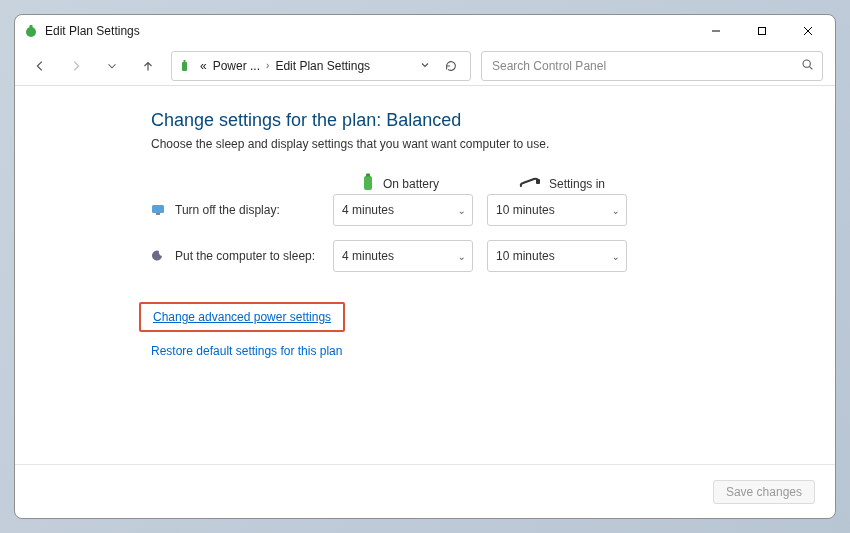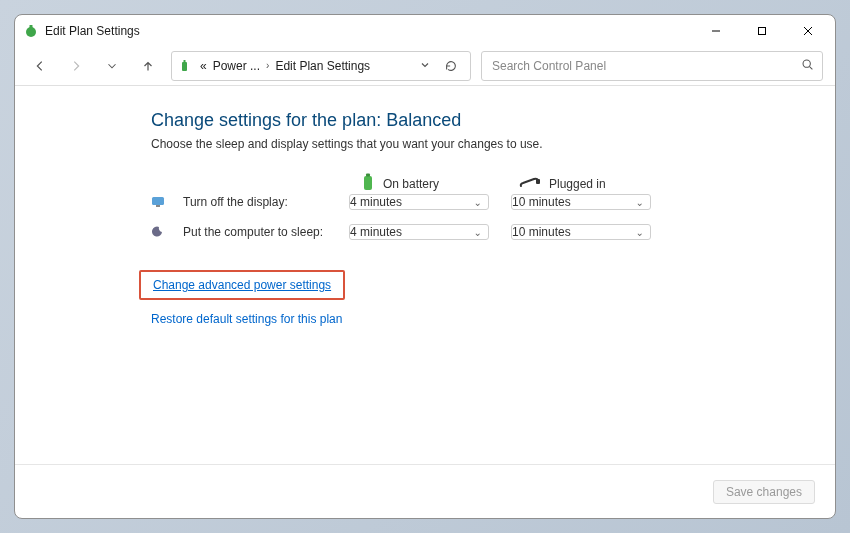--- a/index.html
+++ b/index.html
@@ -121,33 +121,32 @@
     justify-content: flex-start;
     padding-left: 28px;
     font-size: 12px;
     color: #333;
   }
   .cols-header .col + .col { margin-left: 14px; }
   .setting-row {
     display: flex;
     align-items: center;
     margin-bottom: 14px;
-    gap: 8px;
   }
   .setting-row .row-icon { width: 16px; height: 16px; margin-right: 8px; }
   .setting-row .row-label { width: 158px; font-size: 12px; color: #333; }
   .select {
     display: flex;
     align-items: center;
     justify-content: space-between;
     width: 140px;
-    height: 16px;
+    height: 32px;
     border: 1px solid #cfcfcf;
     border-radius: 3px;
-    padding: 0 6px 0 0;
+    padding: 0 6px 0 8px;
     font-size: 12px;
     color: #333;
     background: #fff;
   }
   .select + .select { margin-left: 14px; }
   .select .chev { color: #666; font-size: 10px; }
   .links-block { margin-top: 30px; }
   .link-highlighted {
     display: inline-block;
     border: 2px solid #d9533b;
@@ -283,41 +282,41 @@
             <line x1="10.5" y1="10.5" x2="14" y2="14" stroke="#555" stroke-width="1.3"></line>
           </svg>
       </span>
     </div>
   </div>
 
   <div class="divider"></div>
 
   <div class="content">
     <div class="heading">Change settings for the plan: Balanced</div>
-    <div class="subheading">Choose the sleep and display settings that you want your changes to use.</div>
+    <div class="subheading">Choose the sleep and display settings that you want want computer to use.</div>
 
     <div class="cols-header">
       <div class="spacer-col"></div>
       <div class="col">
         <span>
           <svg width="14" height="18" viewBox="0 0 14 18">
             <rect x="3" y="3" width="8" height="14" rx="2" fill="#4fb64f"></rect>
             <rect x="5" y="0.5" width="4" height="3" rx="1" fill="#3a8f3a"></rect>
           </svg>
         </span>
         <span>On battery</span>
       </div>
       <div class="col">
         <span>
           <svg width="22" height="12" viewBox="0 0 22 12">
             <path d="M2 10 Q1 8 4 7 L15 3 Q18 2 19 4 L20 6" fill="none" stroke="#333" stroke-width="2" stroke-linecap="round"></path>
             <rect x="17" y="3" width="4" height="5" rx="1" fill="#333"></rect>
           </svg>
         </span>
-        <span>Plugged in</span>
+        <span>Settings in</span>
       </div>
     </div>
 
     <div class="setting-row">
       <span class="row-icon">
         <svg width="16" height="16" viewBox="0 0 16 16">
           <rect x="1" y="3" width="12" height="8" rx="1.5" fill="#5aa1d8"></rect>
           <rect x="5" y="11" width="4" height="2" fill="#888"></rect>
         </svg>
       </span>

